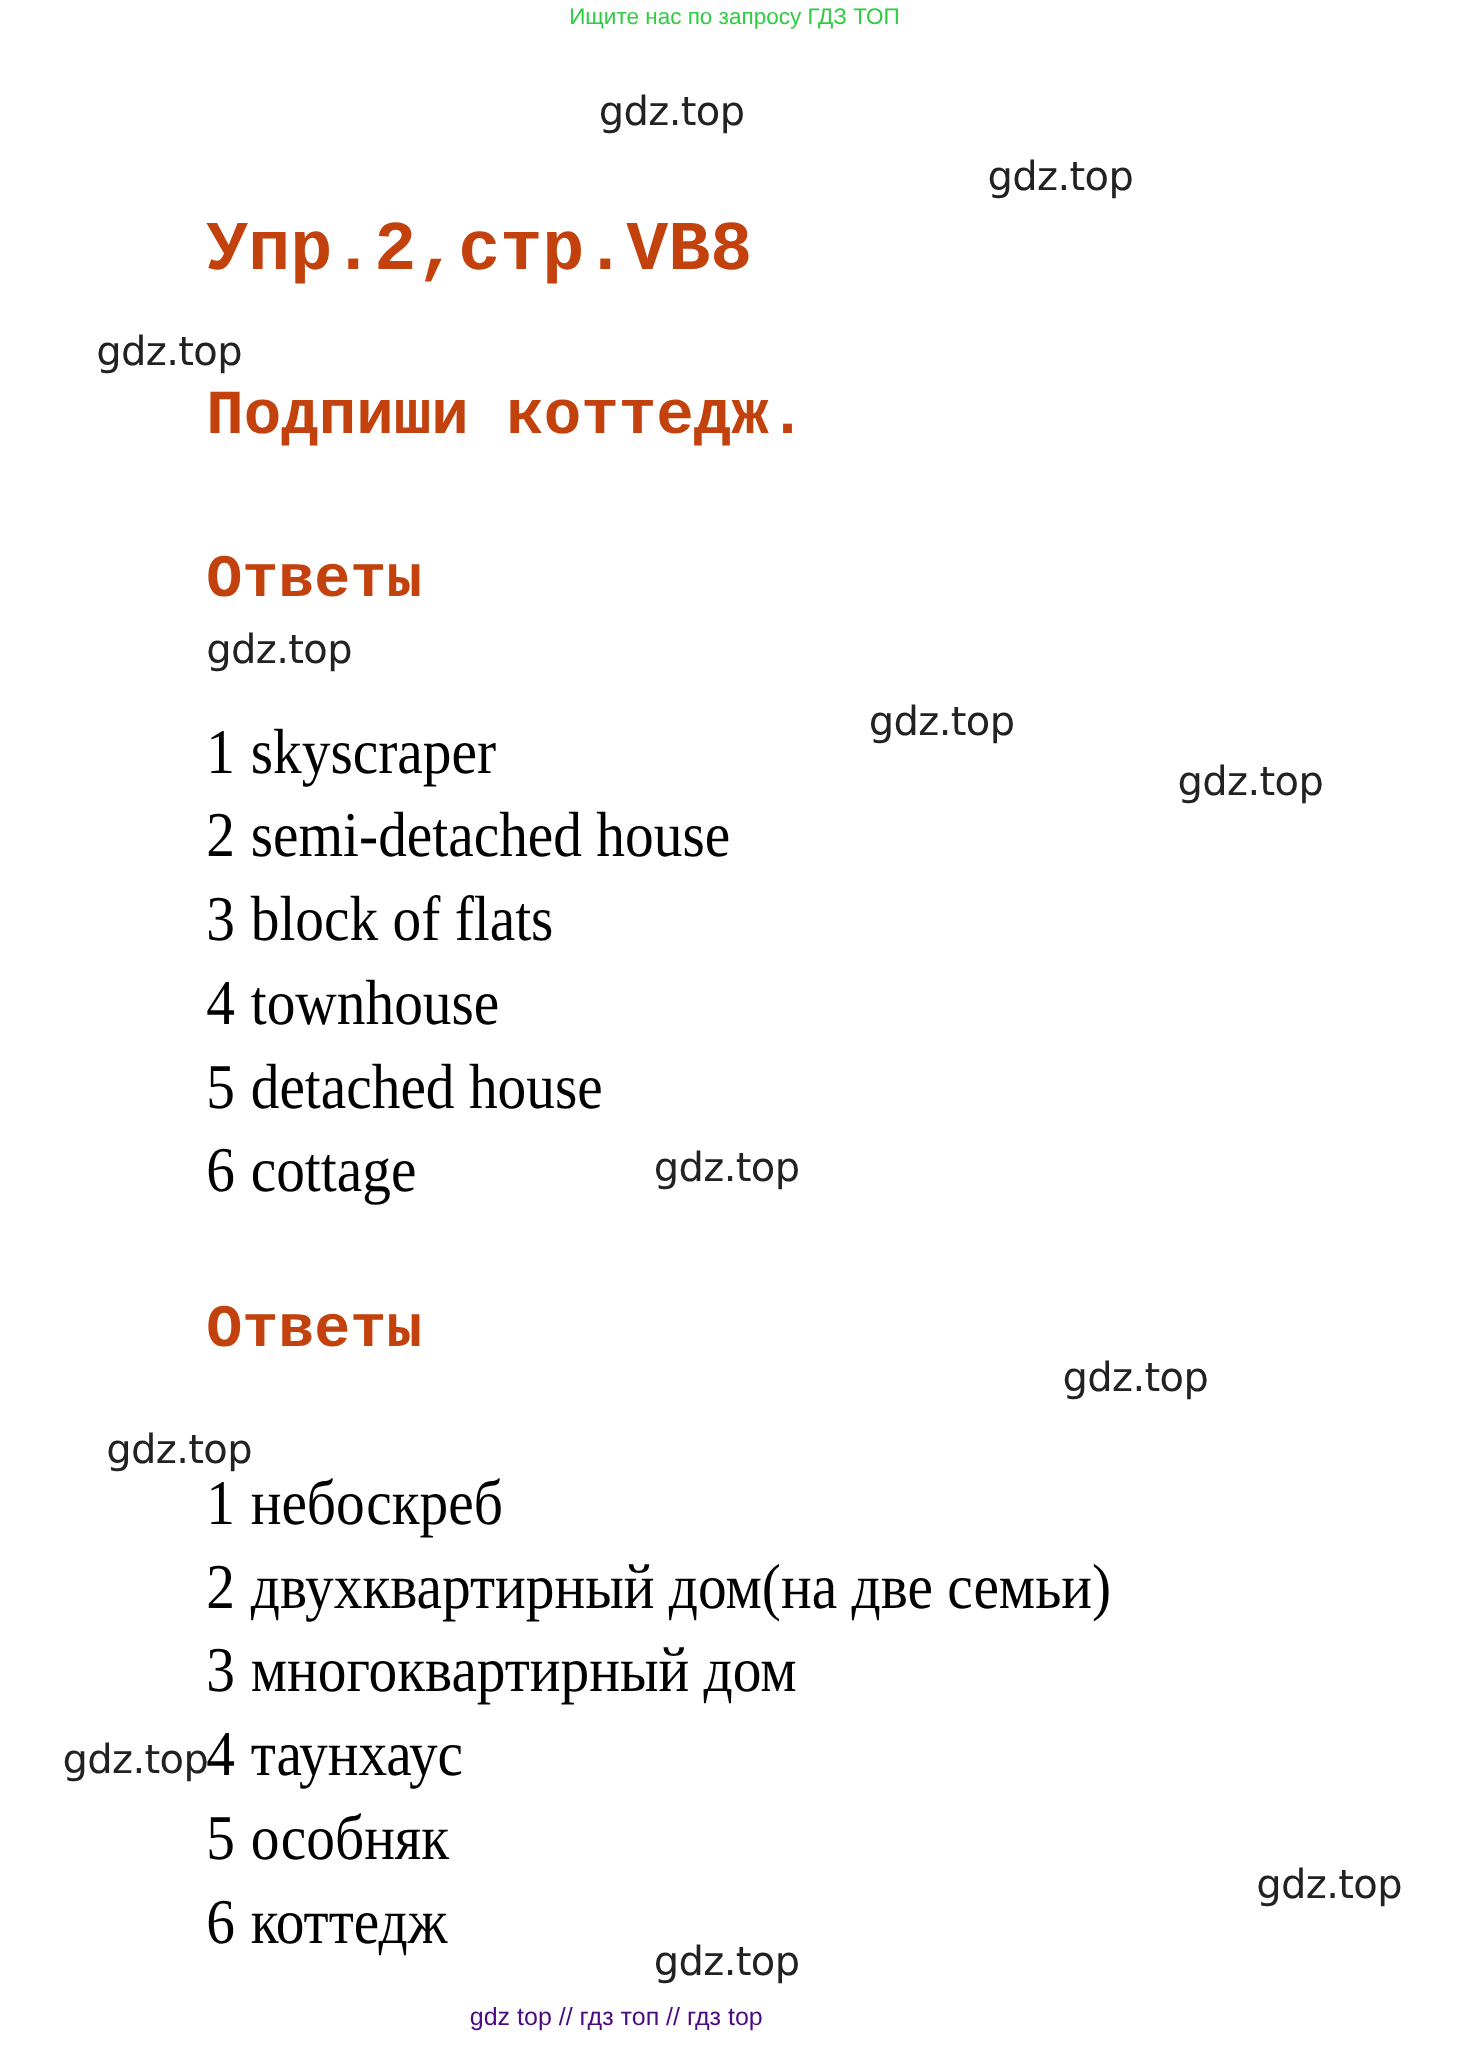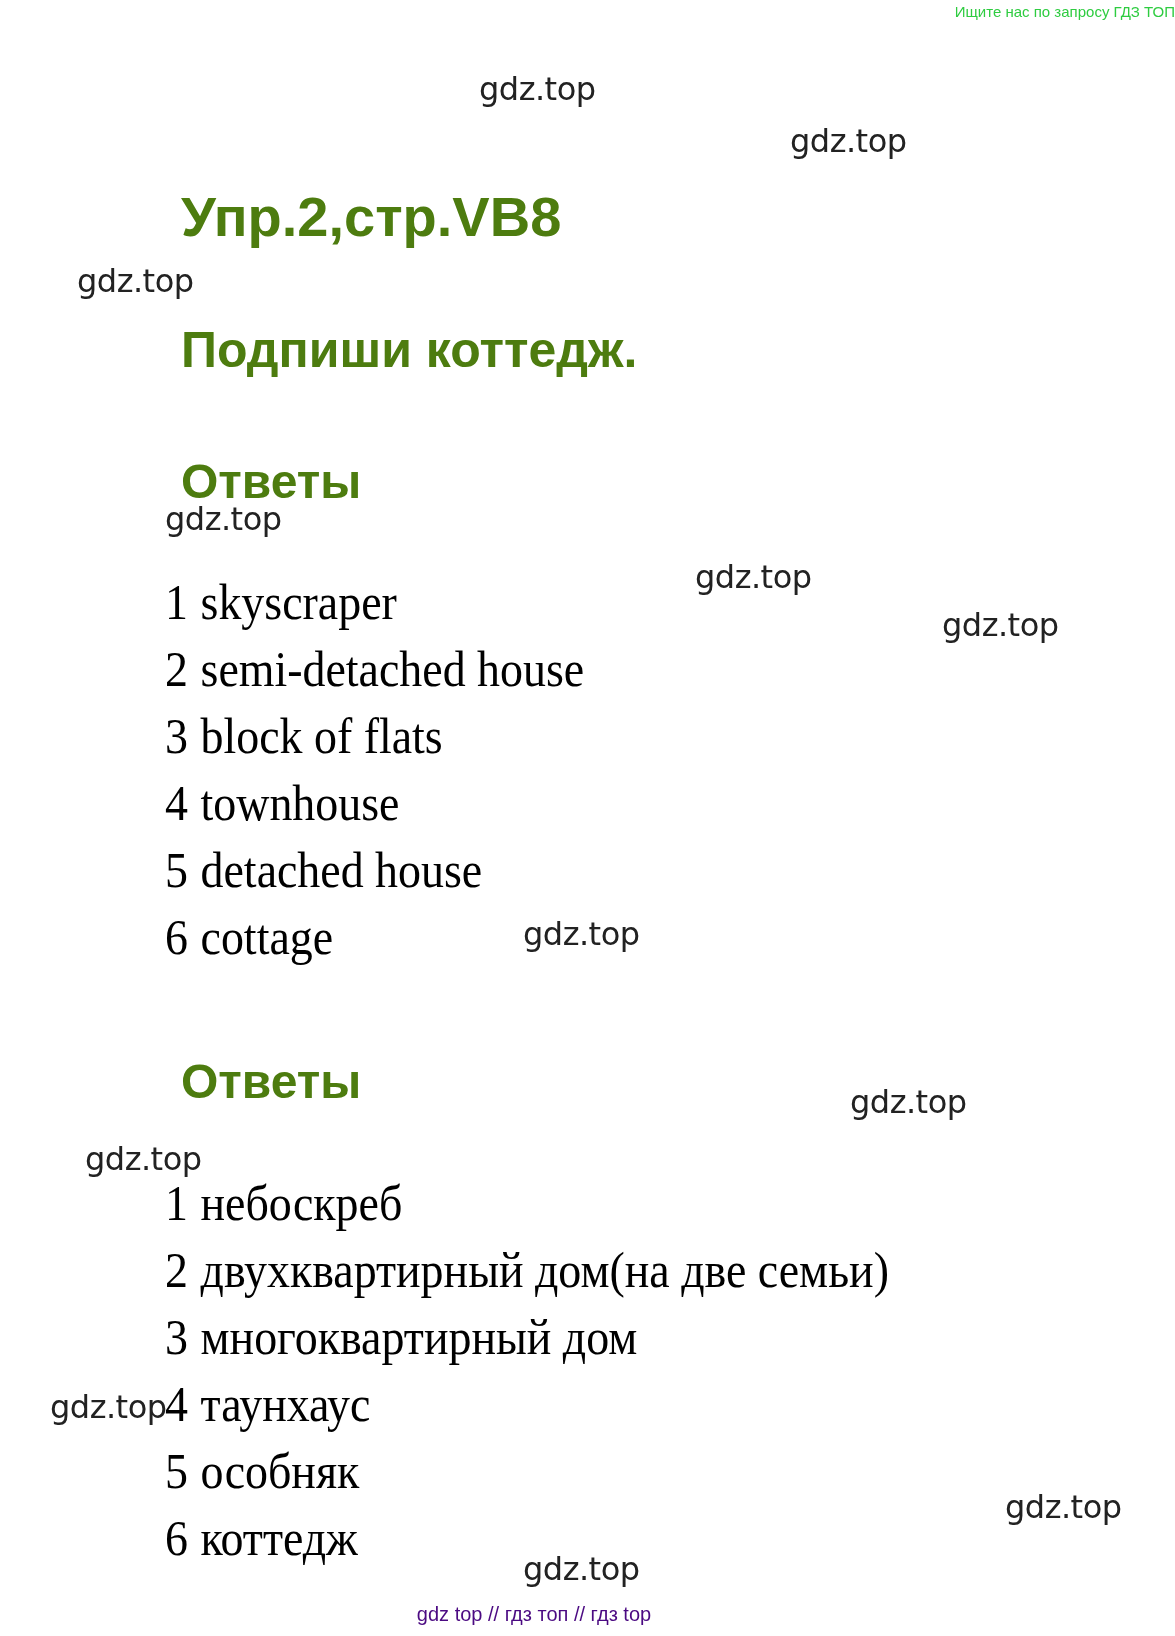--- a/index.html
+++ b/index.html
@@ -1,41 +1,41 @@
 <!DOCTYPE html>
 <html><head>
   <meta charset="utf-8">
   <style>
     html, body { margin: 0; padding: 0; background: #ffffff; }
     body { width: 1175px; height: 1636px; position: relative; overflow: hidden; }
     .top-banner {
-      position: absolute; left: 0; top: 3px; width: 1175px; text-align: right;
-      font-family: "Liberation Sans", sans-serif; font-size: 15px; color: #2ecc40;
+      position: absolute; left: 0; top: 3px; width: 1175px; text-align: center;
+      font-family: "Liberation Sans", sans-serif; font-size: 18px; color: #2ecc40;
     }
     .wm {
       position: absolute; font-family: "DejaVu Sans", sans-serif; font-size: 32px;
       color: #222; letter-spacing: -0.5px; white-space: nowrap;
     }
     .title, .subtitle, .heading {
-      position: absolute; left: 165px; font-family: Liberation Sans, sans-serif;
-      font-weight: bold; color: #4d7c0f; white-space: nowrap; margin: 16px;
+      position: absolute; left: 165px; font-family: Liberation Mono, monospace;
+      font-weight: bold; color: #c2410c; white-space: nowrap; margin: 0;
     }
     .title { top: 168px; font-size: 56px; }
     .subtitle { top: 305px; font-size: 50px; }
     .heading { font-size: 48px; }
     .list {
       position: absolute; left: 165px; margin: 0; padding: 0; list-style: none;
       font-family: "Liberation Serif", serif; font-size: 51px; color: #000;
       transform: scaleX(0.9); transform-origin: left top;
     }
     .list li { height: 67px; line-height: 67px; white-space: nowrap; }
     .list li .num { margin-right: 14px; }
     .footer {
       position: absolute; left: 0; top: 1603px; width: 986px; text-align: center;
-      font-family: "Liberation Sans", sans-serif; font-size: 20px; color: #4b0a82; padding-left: 41px;
+      font-family: "Liberation Sans", sans-serif; font-size: 20px; color: #4b0a82;
     }
   </style>
 </head>
 <body>
 
 <div class="top-banner">Ищите нас по запросу ГДЗ ТОП</div>
 
 <div class="wm" style="left:479px; top:70px;">gdz.top</div>
 <div class="wm" style="left:790px; top:122px;">gdz.top</div>
 <div class="wm" style="left:77px; top:262px;">gdz.top</div>

